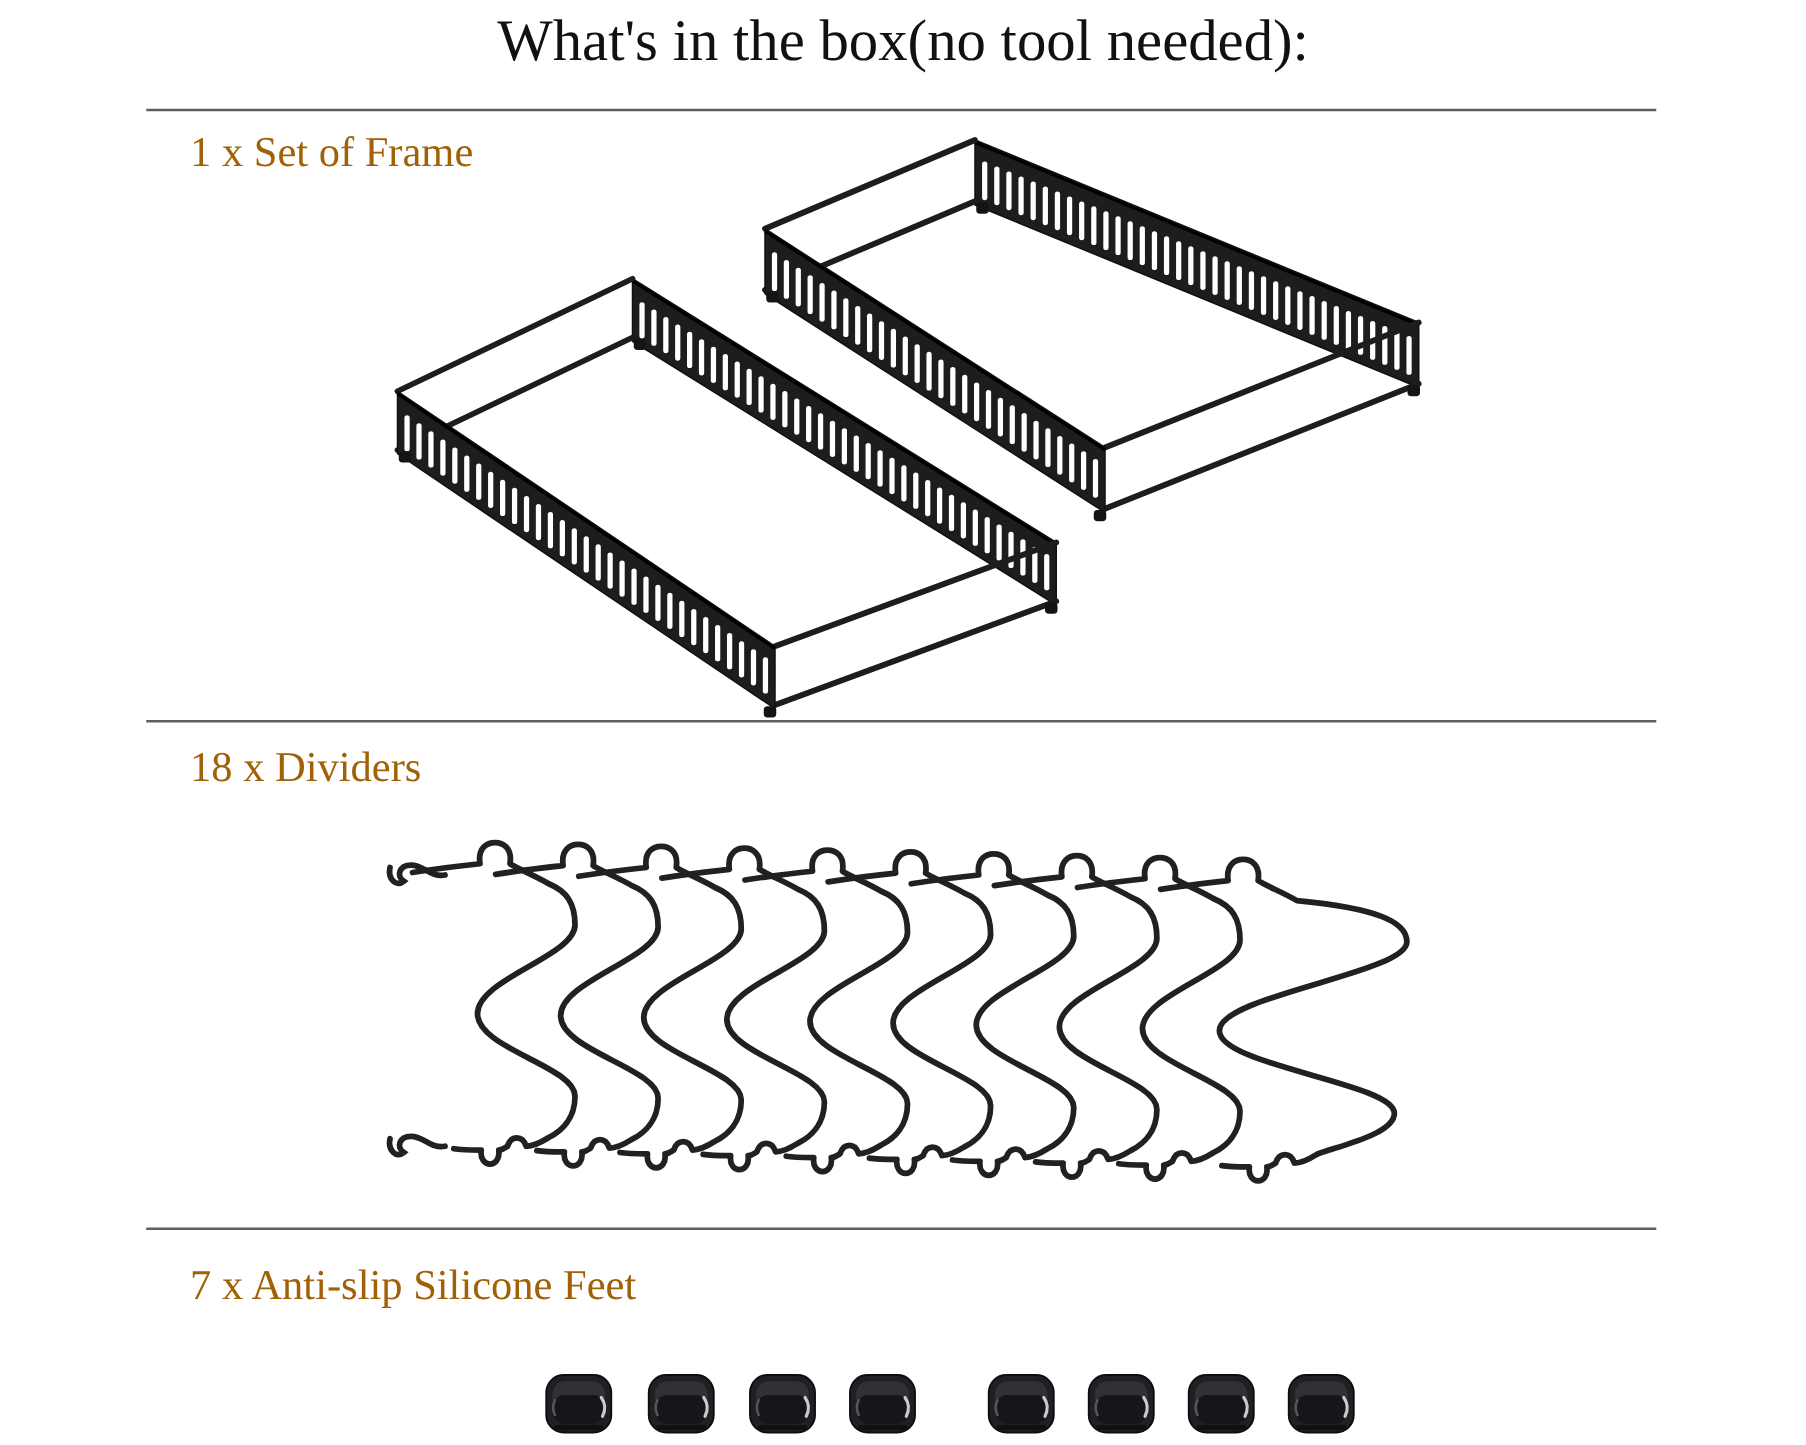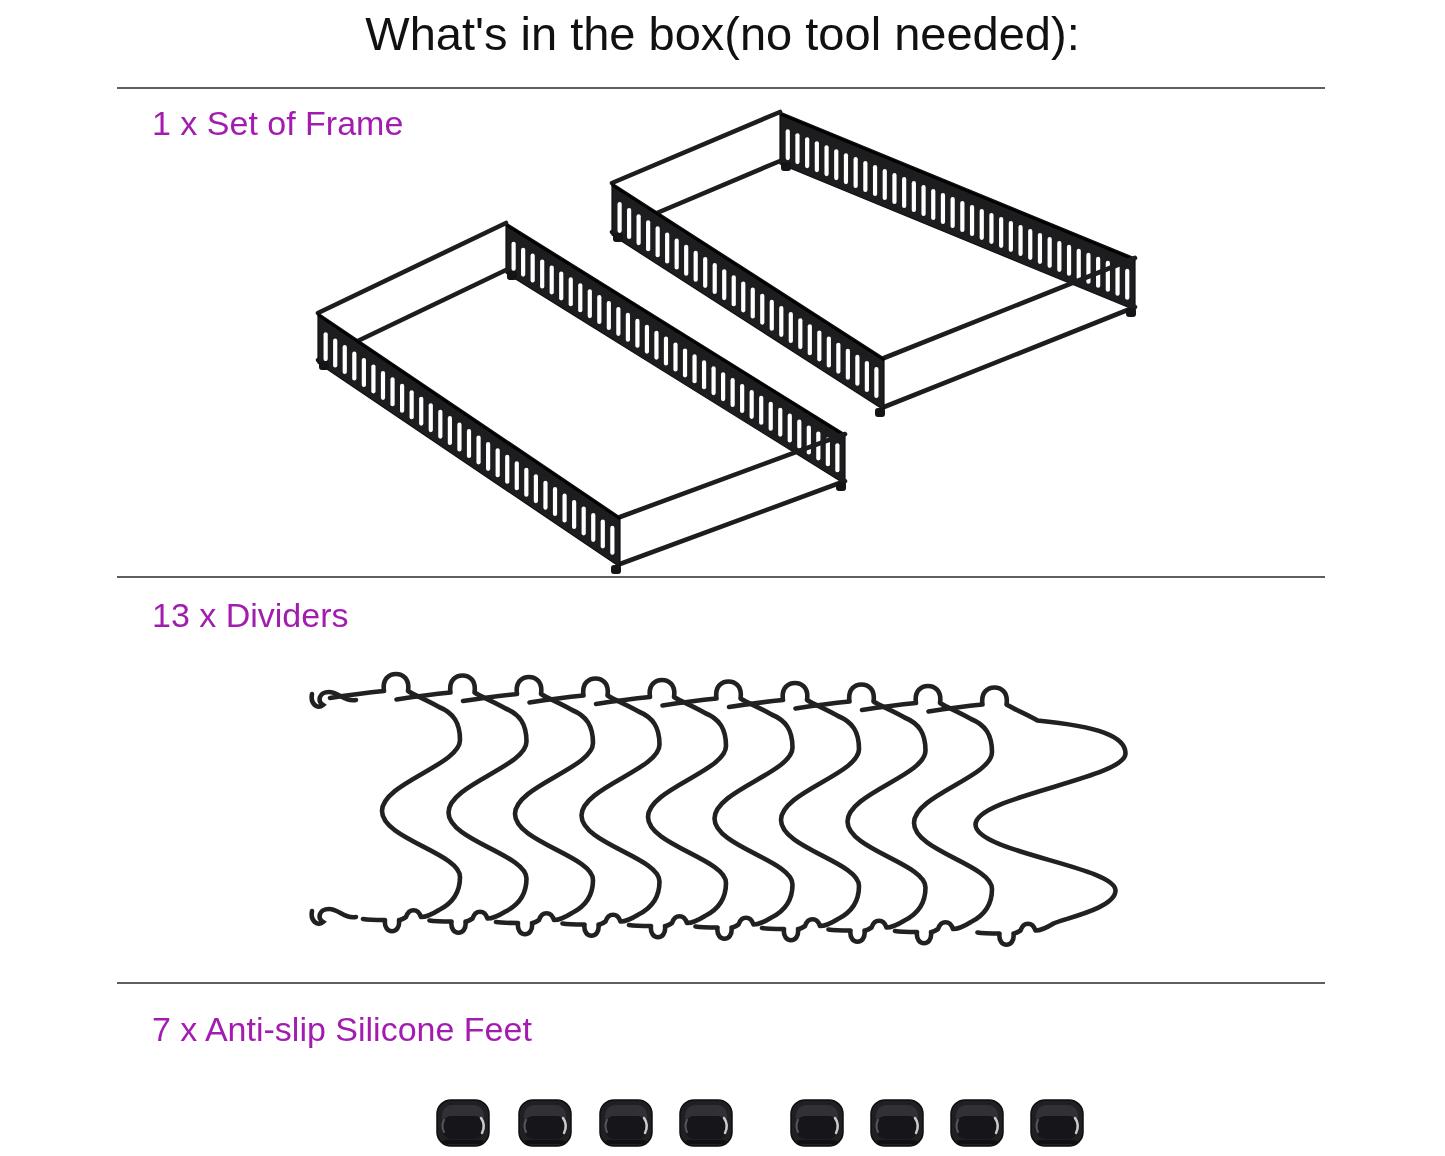--- a/index.html
+++ b/index.html
@@ -1,37 +1,37 @@
 <!DOCTYPE html>
 <html><head>
 <meta charset="utf-8">
 <style>
   html,body{margin:0;padding:0;background:#ffffff;}
   body{width:1445px;height:1156px;overflow:hidden;font-family:"Liberation Sans",sans-serif;}
-  .page{position:relative;width:1445px;height:1156px;background:#ffffff;}
+  .page{position:relative;width:1445px;height:1156px;background:#ffffff;font-family:Liberation Serif, serif;}
   .title{position:absolute;top:6px;left:0;width:100%;text-align:center;
          font-size:47px;color:#111;white-space:nowrap;}
   .rule{position:absolute;left:117px;width:1208px;height:2px;background:#615f5c;}
   .rule1{top:87px}.rule2{top:576px}.rule3{top:982px}
-  .lbl{position:absolute;left:152px;font-size:34px;color:#a21caf;white-space:nowrap;}
+  .lbl{position:absolute;left:152px;font-size:34px;color:#a16207;white-space:nowrap;}
   .lbl1{top:104px}.lbl2{top:596px}.lbl3{top:1010px}
   svg.art{position:absolute;left:0;top:0;width:1445px;height:1156px;}
 </style>
 </head>
 <body>
 
 <div class="page">
 
   <div class="title">What's in the box(no tool needed):</div>
 
   <div class="rule rule1"></div>
   <div class="lbl lbl1">1 x Set of Frame</div>
 
   <div class="rule rule2"></div>
-  <div class="lbl lbl2">13 x Dividers</div>
+  <div class="lbl lbl2">18 x Dividers</div>
 
   <div class="rule rule3"></div>
   <div class="lbl lbl3">7 x Anti-slip Silicone Feet</div>
 
   <svg class="art" viewBox="0 0 1445 1156">
     <g id="g-frames">
         <g>
           <path d="M780,112 L1135,258 l0,52 L780,164 Z" fill="#1d1d1f" stroke="#101012" stroke-width="1.2" stroke-linejoin="round"></path>
           <path d="M780,114 L1135,260" stroke="#000" stroke-width="2.5" fill="none"></path>
           <rect x="785.65956284153" y="129.1912568306011" width="4.2" height="31" rx="2.1" fill="#ffffff"></rect>

